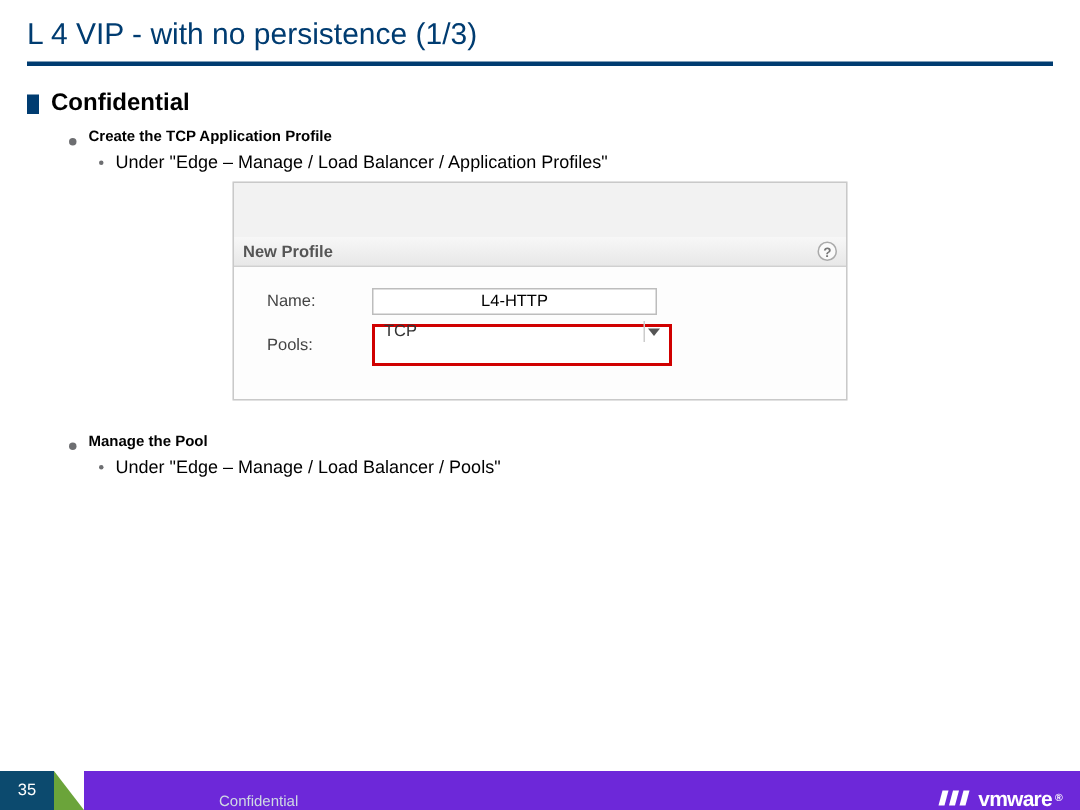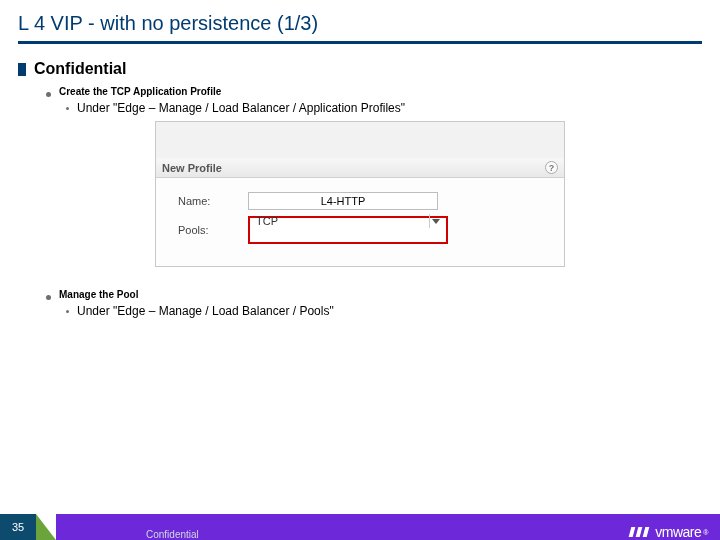--- a/index.html
+++ b/index.html
@@ -94,21 +94,21 @@
     border-top: 26px solid transparent;
     border-left: 20px solid #6BA43A;
   }
   .bar {
     flex: 1; background: #6d28d9; display: flex; align-items: flex-end;
     color: #cfd8e3; font-size: 10px; padding-left: 90px;
     justify-content: space-between; padding-right: 12px;
   }
   .logo {
     display: flex; align-items: center; gap: 2px;
-    color: #fff; font-weight: normal; font-size: 14px; letter-spacing: -0.5px;
+    color: #fff; font-weight: bold; font-size: 14px; letter-spacing: -0.5px;
   }
   .logo .box1 { width: 4px; height: 10px; background: #fff; transform: skewX(-15deg); margin-right:1px;}
   .logo .box2 { width: 4px; height: 10px; background: #fff; transform: skewX(-15deg); margin-right:1px;}
   .logo .box3 { width: 4px; height: 10px; background: #fff; transform: skewX(-15deg); margin-right:5px;}
 </style>
 </head>
 <body>
 
 <div class="slide">
 

